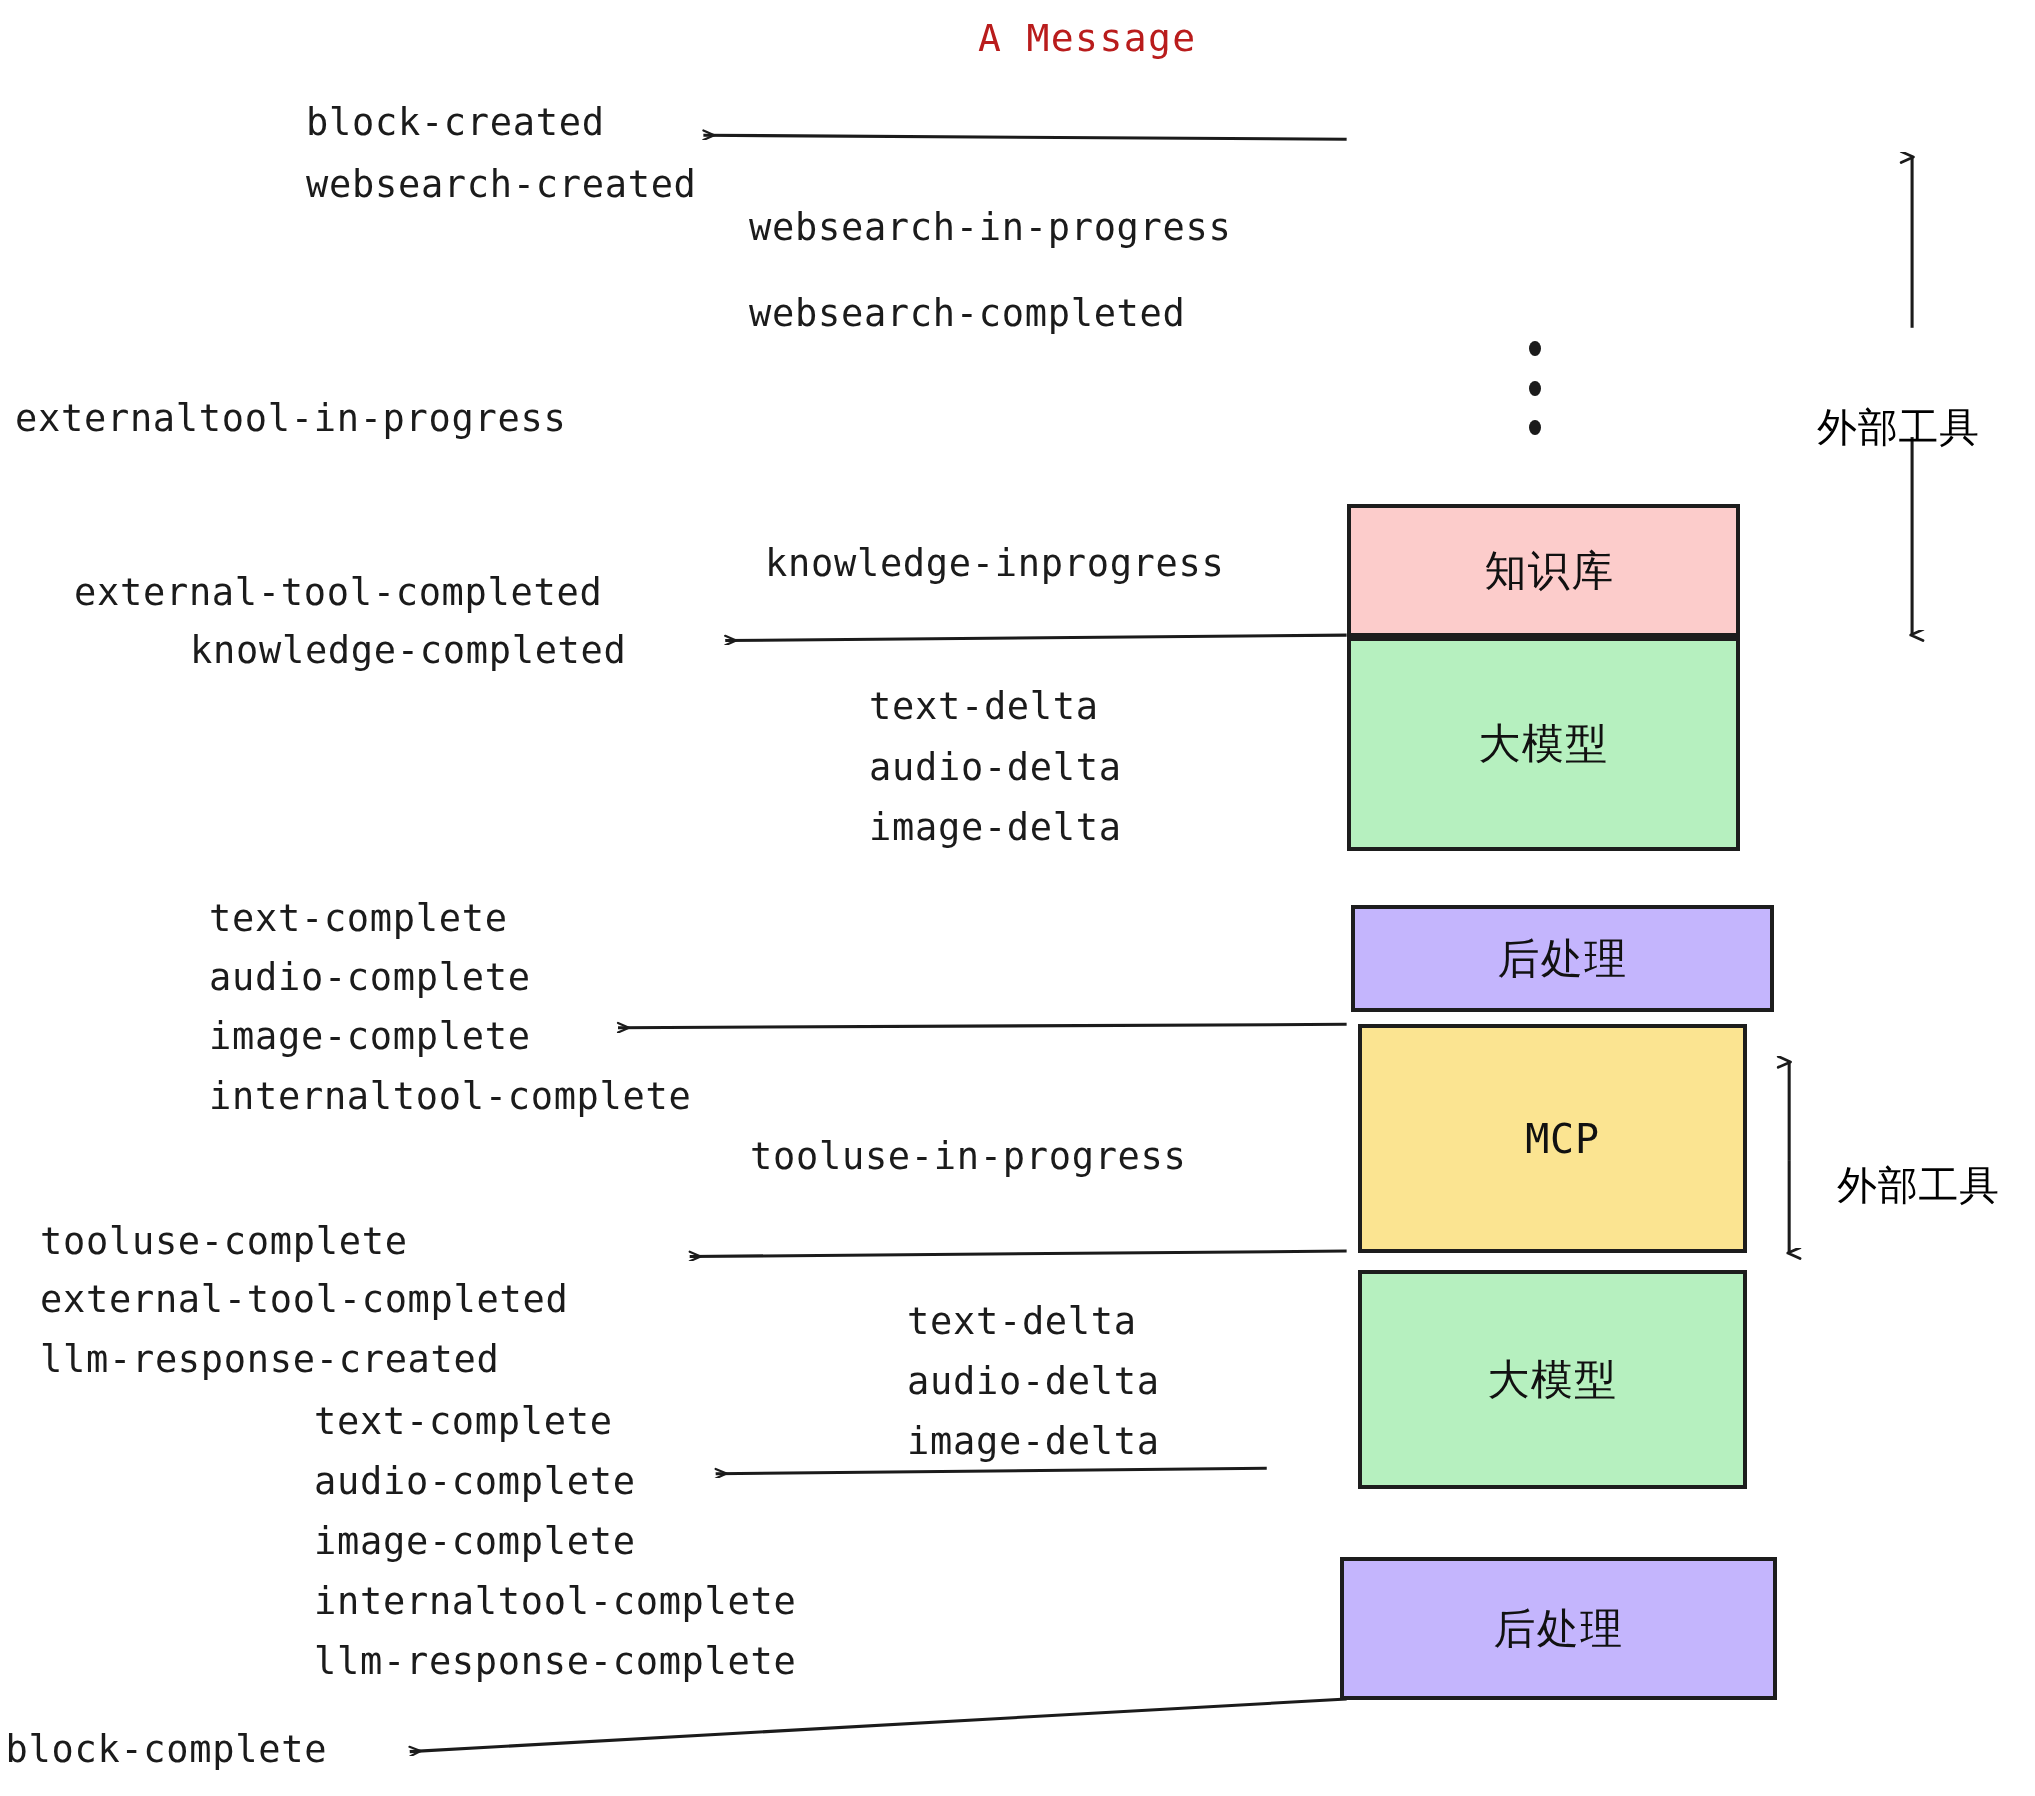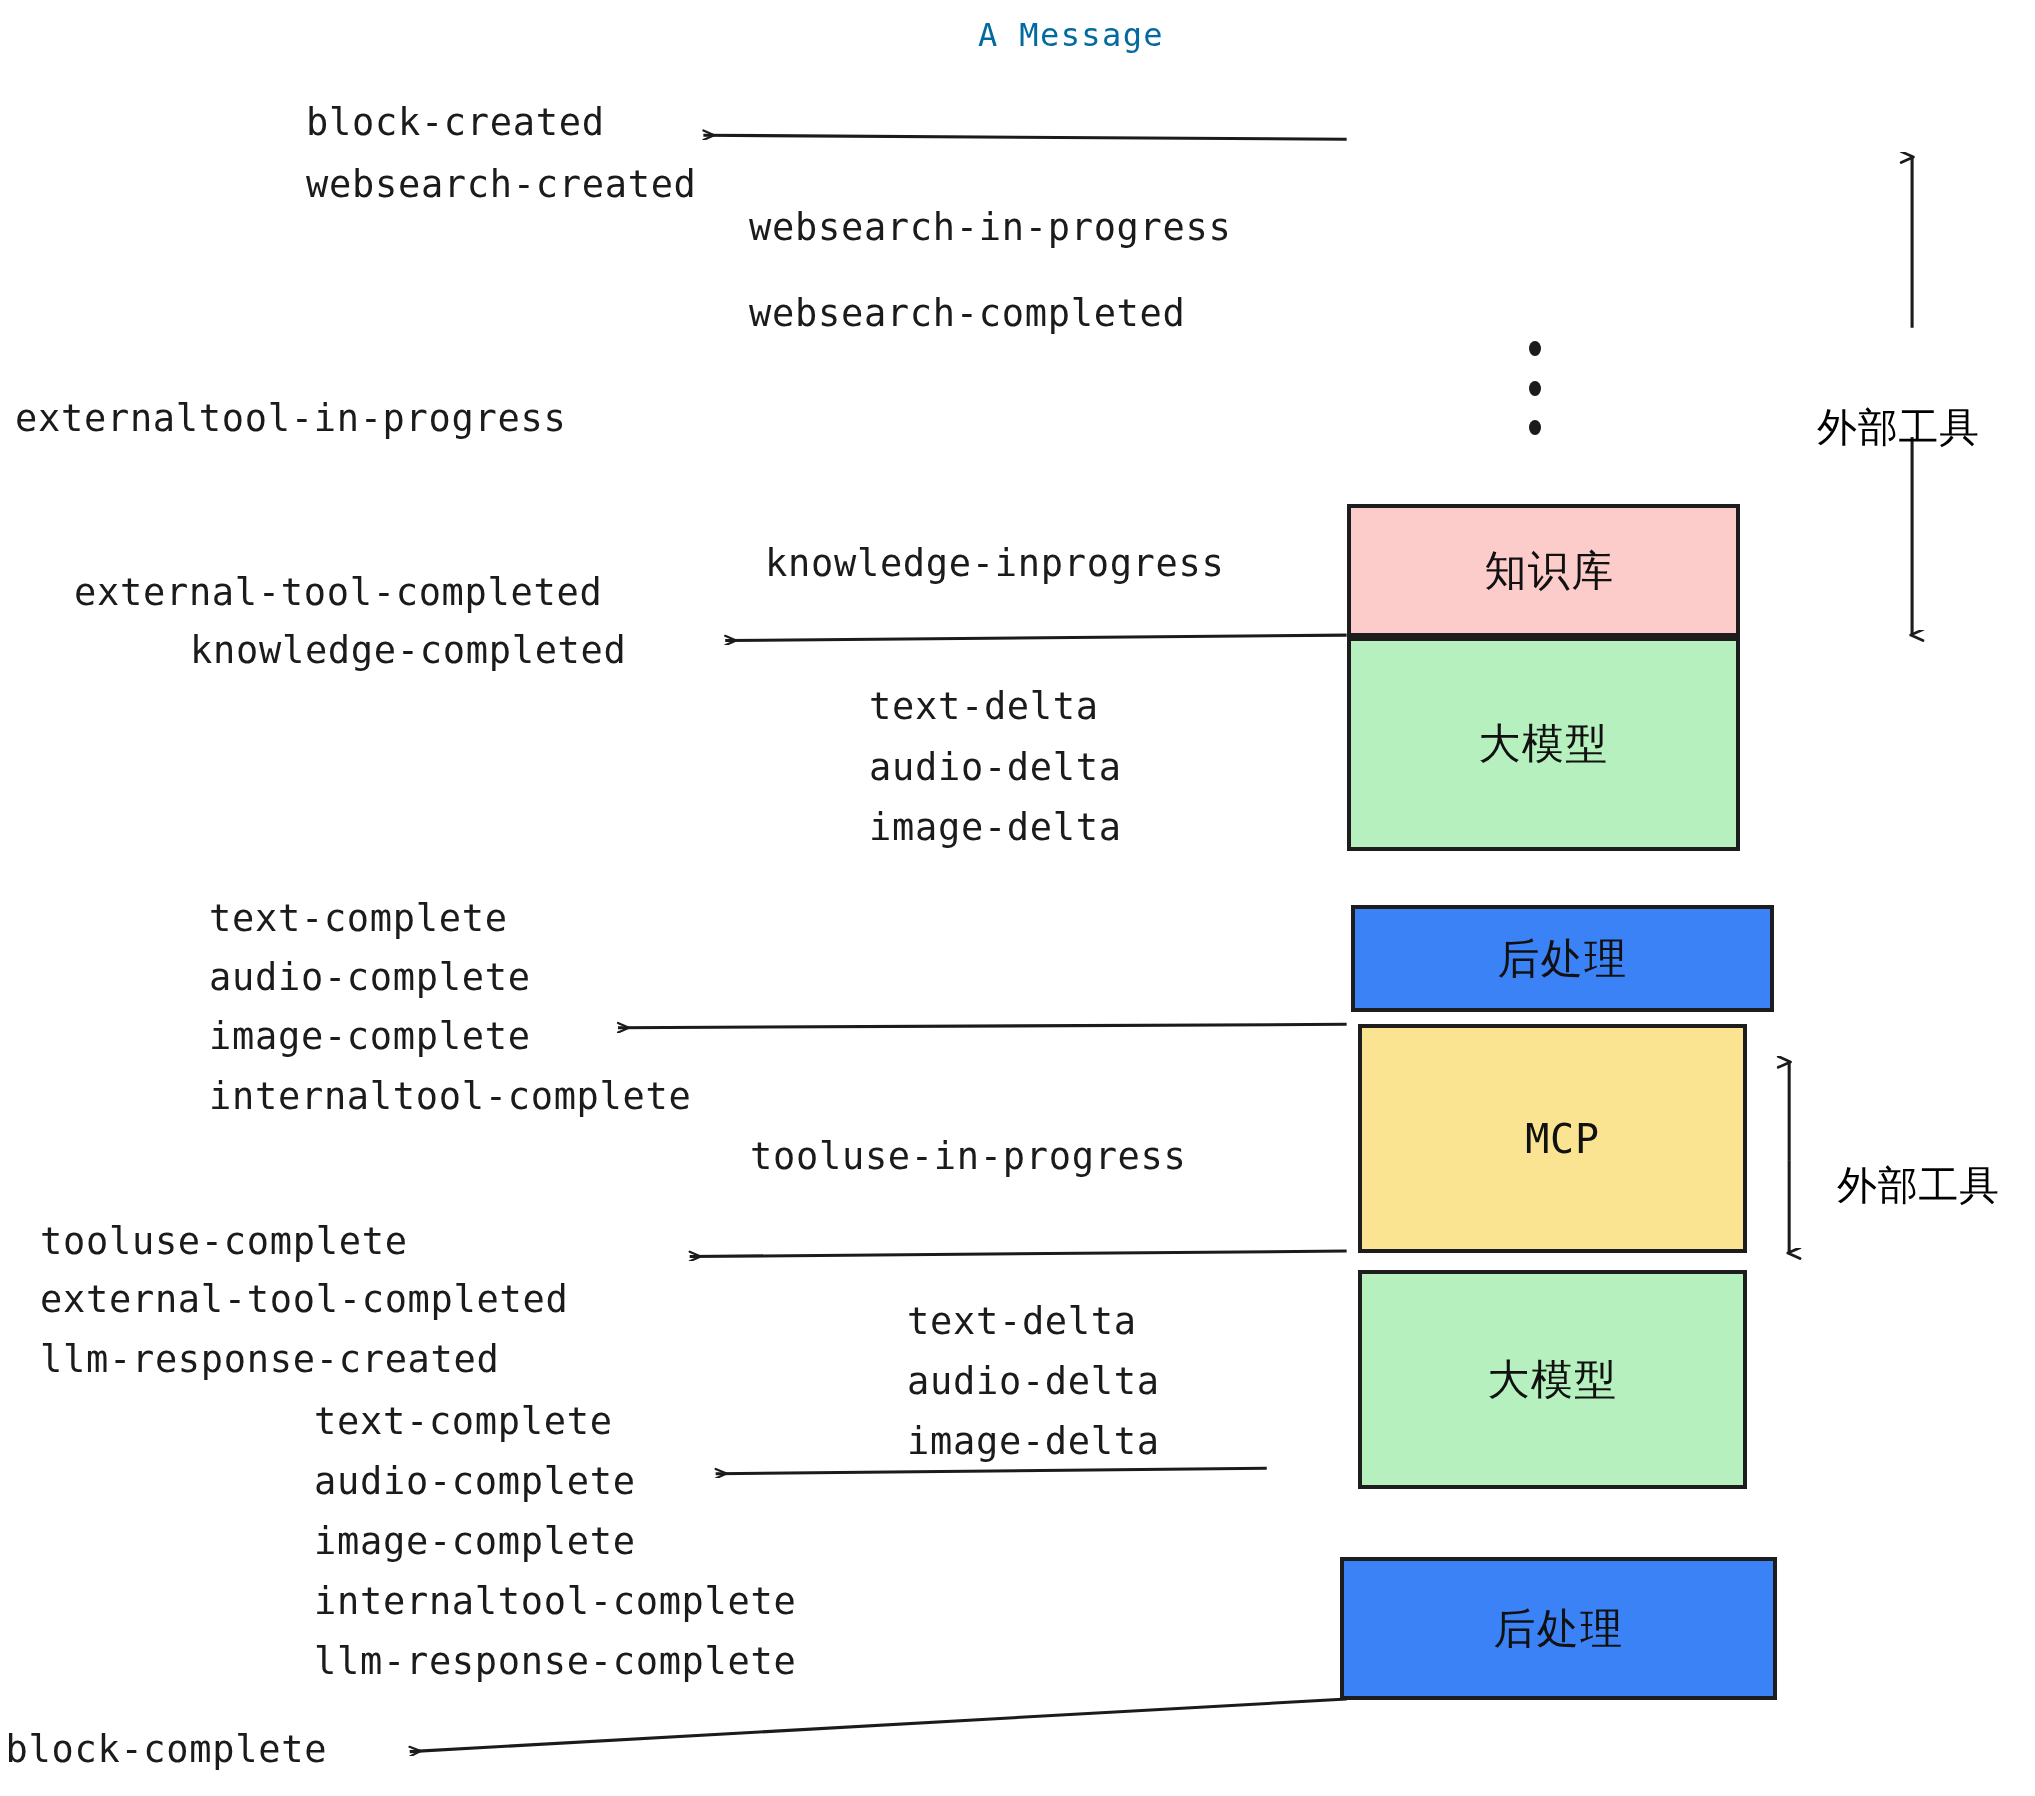--- a/index.html
+++ b/index.html
@@ -18,43 +18,43 @@
     font-size:37px;
     letter-spacing:0.7px;
     color:#1b1b1b;
     white-space:nowrap;
     line-height:1;
   }
 
   .title {
     position:absolute;
     font-family:"DejaVu Sans Mono", monospace;
-    font-size:32px;
+    font-size:38px;
     letter-spacing:1.4px;
-    color:#0369a1;
+    color:#b91c1c;
     white-space:nowrap;
     line-height:1;
   }
 
   .box {
     position:absolute;
     border:4.1px solid #1d1d1d;
     box-sizing:border-box;
     display:flex;
     align-items:center;
     justify-content:center;
     font-family:"DejaVu Sans", sans-serif;
     font-size:42px;
     color:#111111;
     letter-spacing:1.4px;
   }
   .box.pink  { background:#fccccb; }
   .box.green { background:#b6f0bf; }
   .box.yellow{ background:#fbe491;padding-left:20px; }
-  .box.white { background:#3b82f6; }
+  .box.white { background:#c4b5fd; }
   .box.mcp   { font-family:"DejaVu Sans Mono", monospace; font-size:40px; letter-spacing:0.7px;}
 
   .grouplbl {
     position:absolute;
     font-family:"DejaVu Sans", sans-serif;
     font-size:40px;
     color:#000000;
     white-space:nowrap;
     letter-spacing:0.7px;
     line-height:1;

